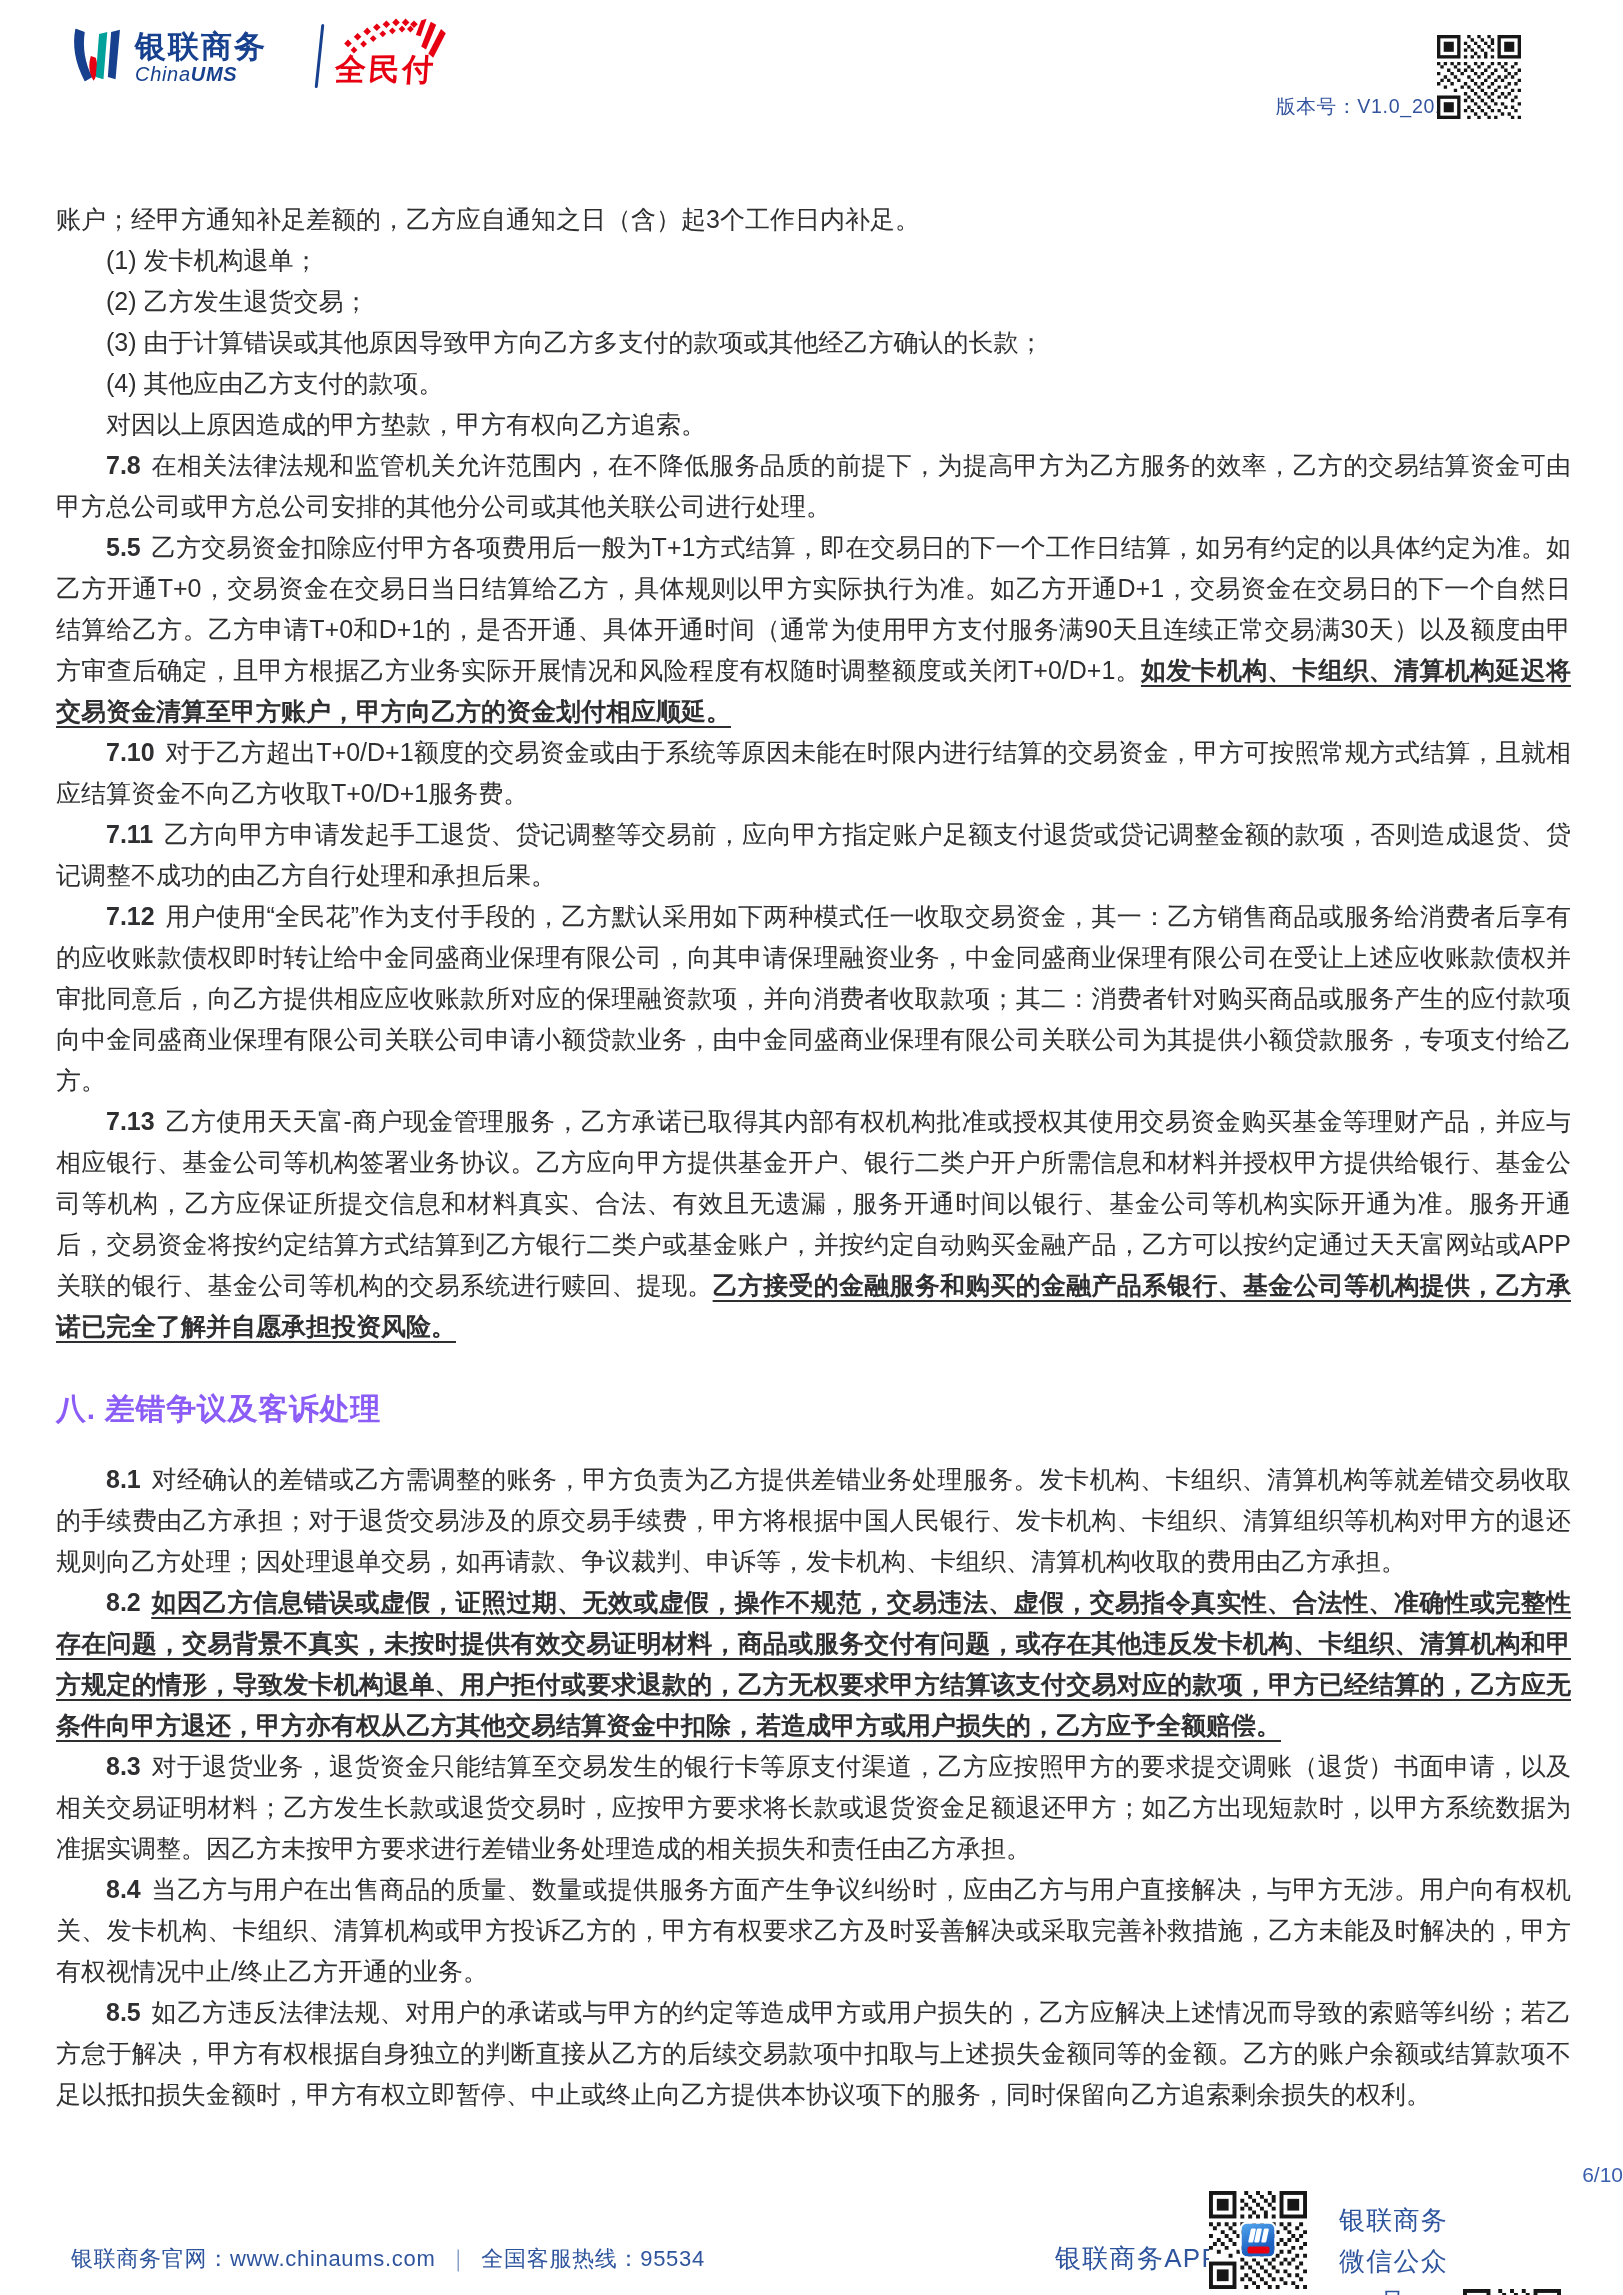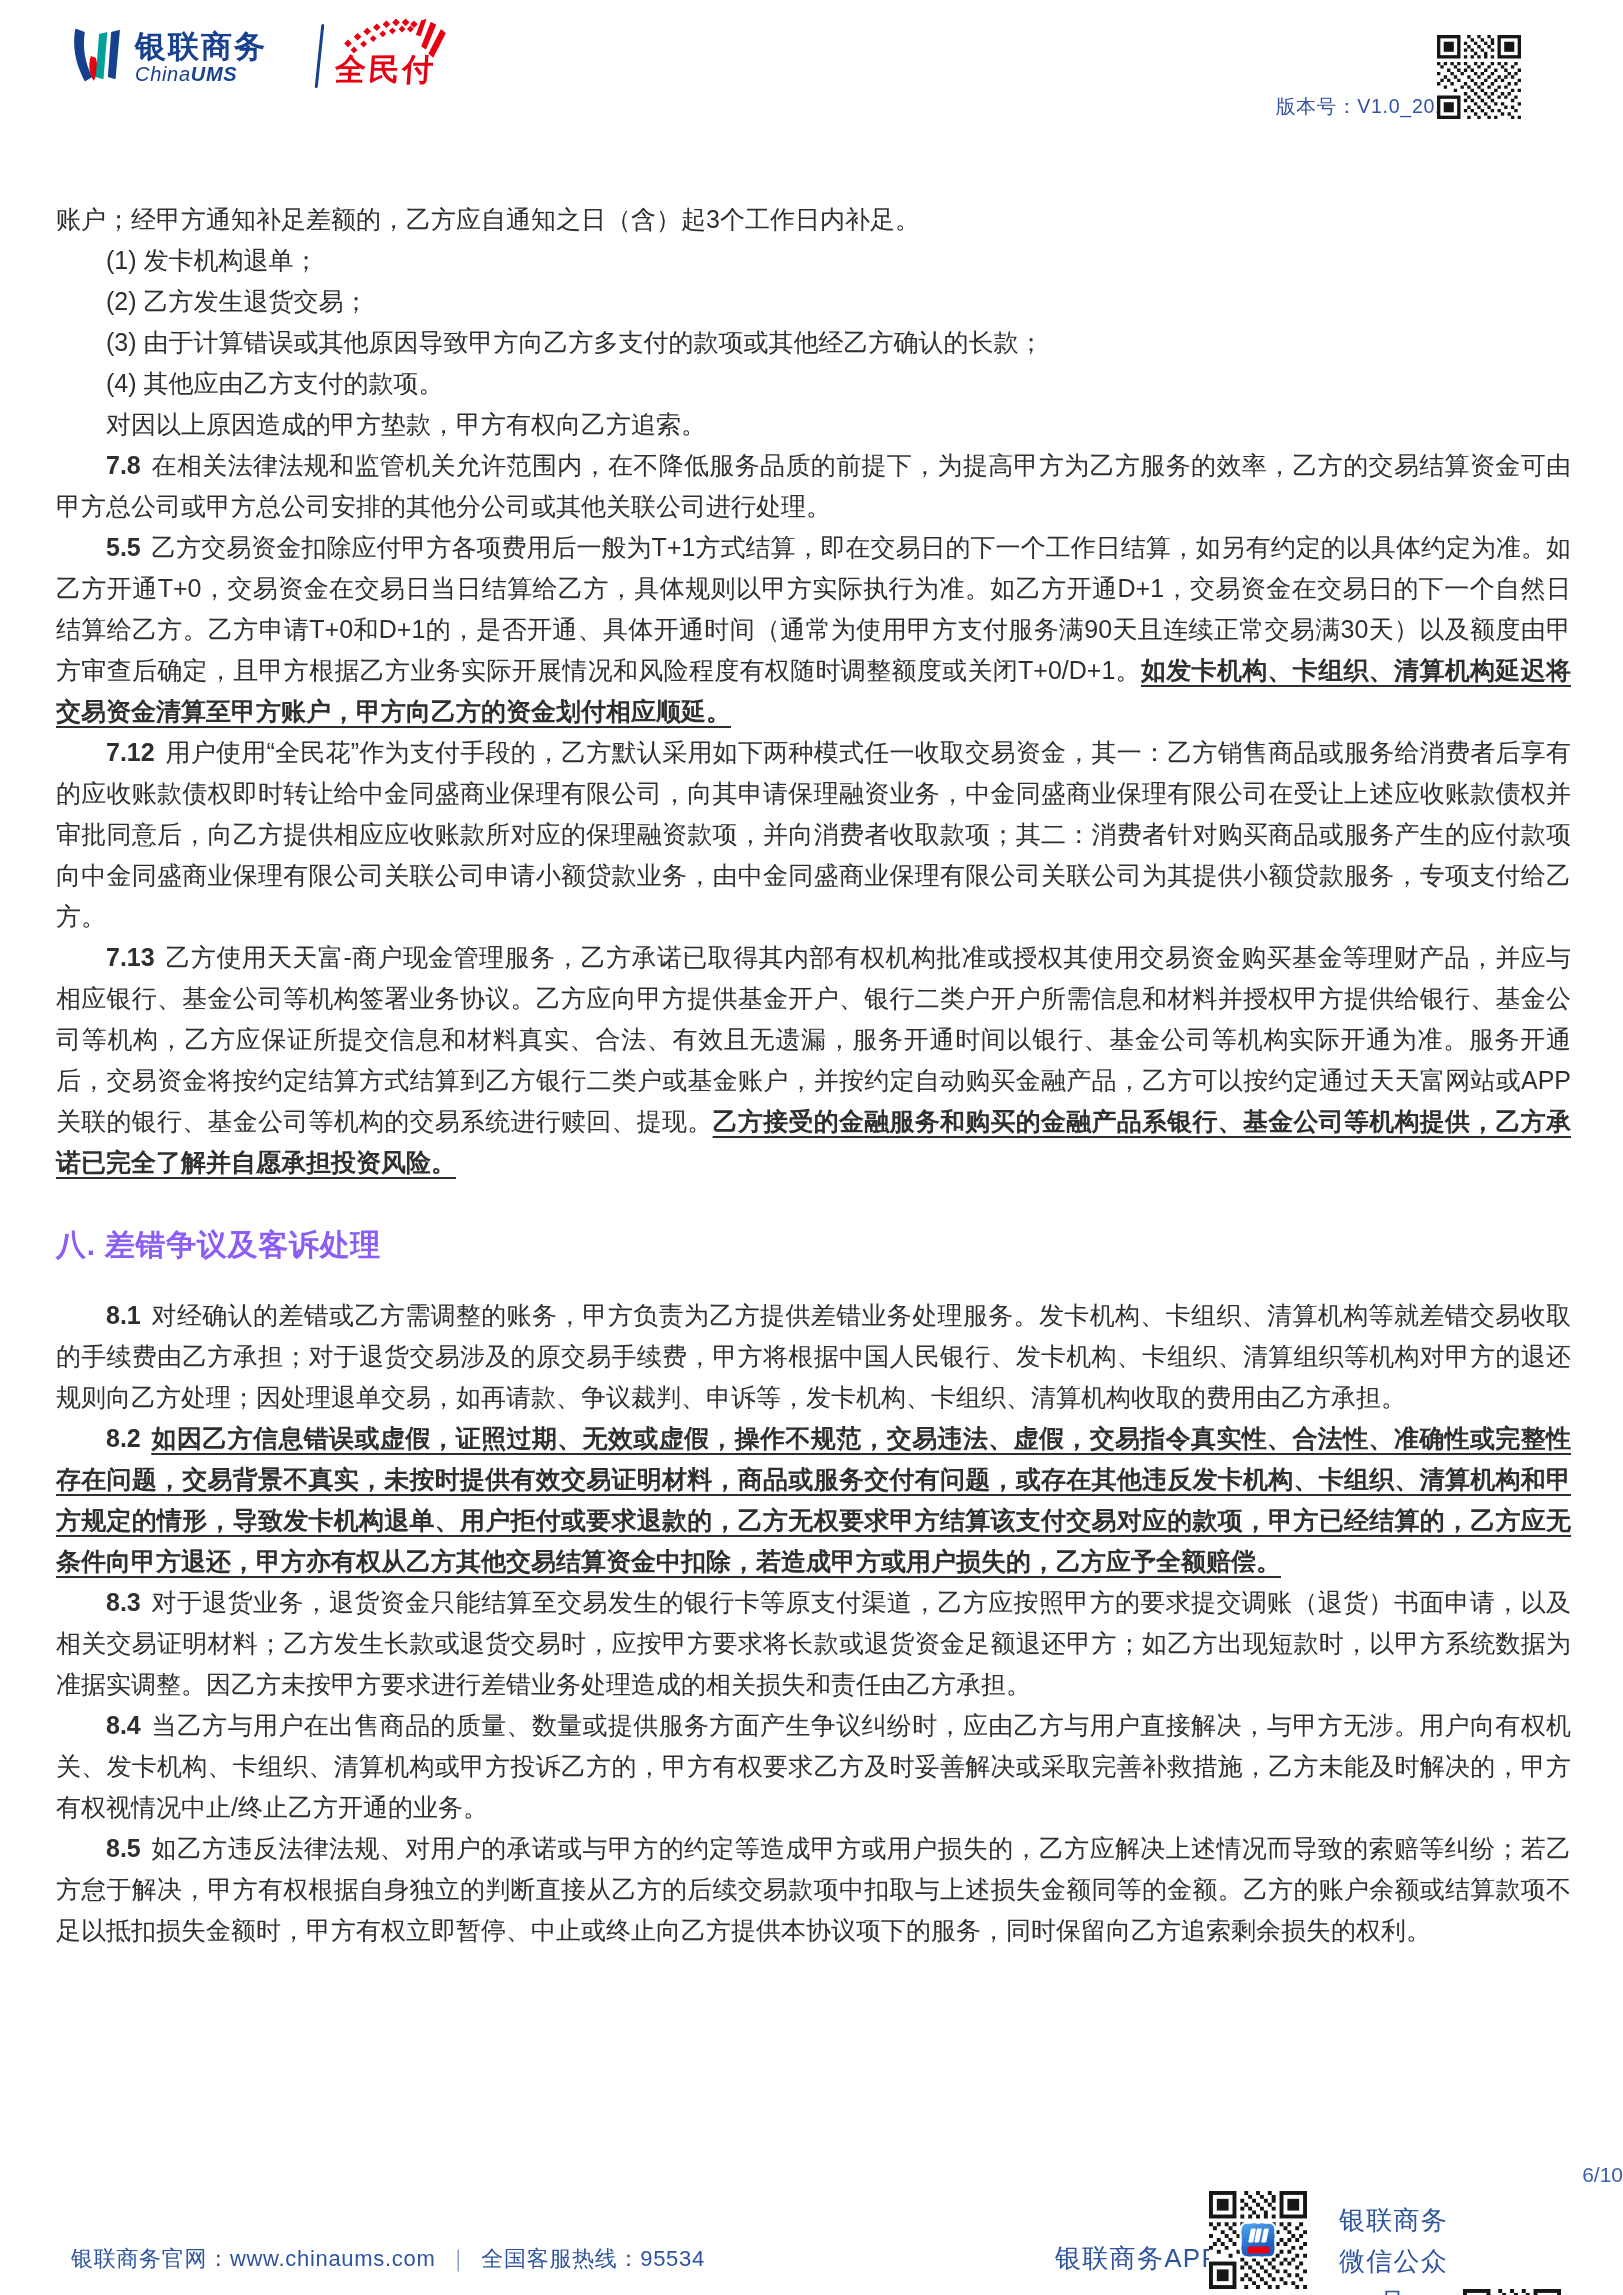--- a/index.html
+++ b/index.html
@@ -167,21 +167,23 @@
     <p class="para"><span>(1) 发卡机构退单；</span></p>
     <p class="para"><span>(2) 乙方发生退货交易；</span></p>
     <p class="para"><span>(3) 由于计算错误或其他原因导致甲方向乙方多支付的款项或其他经乙方确认的长款；</span></p>
     <p class="para"><span>(4) 其他应由乙方支付的款项。</span></p>
     <p class="para"><span>对因以上原因造成的甲方垫款，甲方有权向乙方追索。</span></p>
 
     <p class="para"><span class="num">7.8</span><span>在相关法律法规和监管机关允许范围内，在不降低服务品质的前提下，为提高甲方为乙方服务的效率，乙方的交易结算资金可由甲方总公司或甲方总公司安排的其他分公司或其他关联公司进行处理。</span></p>
 
     <p class="para"><span class="num">5.5</span><span>乙方交易资金扣除应付甲方各项费用后一般为T+1方式结算，即在交易日的下一个工作日结算，如另有约定的以具体约定为准。如乙方开通T+0，交易资金在交易日当日结算给乙方，具体规则以甲方实际执行为准。如乙方开通D+1，交易资金在交易日的下一个自然日结算给乙方。乙方申请T+0和D+1的，是否开通、具体开通时间（通常为使用甲方支付服务满90天且连续正常交易满30天）以及额度由甲方审查后确定，且甲方根据乙方业务实际开展情况和风险程度有权随时调整额度或关闭T+0/D+1。</span><span class="bu">如发卡机构、卡组织、清算机构延迟将交易资金清算至甲方账户，甲方向乙方的资金划付相应顺延。</span></p>
 
-
+    <p class="para"><span class="num">7.10</span><span>对于乙方超出T+0/D+1额度的交易资金或由于系统等原因未能在时限内进行结算的交易资金，甲方可按照常规方式结算，且就相应结算资金不向乙方收取T+0/D+1服务费。</span></p>
+
+    <p class="para"><span class="num">7.11</span><span>乙方向甲方申请发起手工退货、贷记调整等交易前，应向甲方指定账户足额支付退货或贷记调整金额的款项，否则造成退货、贷记调整不成功的由乙方自行处理和承担后果。</span></p>
 
     <p class="para"><span class="num">7.12</span><span>用户使用“全民花”作为支付手段的，乙方默认采用如下两种模式任一收取交易资金，其一：乙方销售商品或服务给消费者后享有的应收账款债权即时转让给中金同盛商业保理有限公司，向其申请保理融资业务，中金同盛商业保理有限公司在受让上述应收账款债权并审批同意后，向乙方提供相应应收账款所对应的保理融资款项，并向消费者收取款项；其二：消费者针对购买商品或服务产生的应付款项向中金同盛商业保理有限公司关联公司申请小额贷款业务，由中金同盛商业保理有限公司关联公司为其提供小额贷款服务，专项支付给乙方。</span></p>
 
     <p class="para"><span class="num">7.13</span><span>乙方使用天天富-商户现金管理服务，乙方承诺已取得其内部有权机构批准或授权其使用交易资金购买基金等理财产品，并应与相应银行、基金公司等机构签署业务协议。乙方应向甲方提供基金开户、银行二类户开户所需信息和材料并授权甲方提供给银行、基金公司等机构，乙方应保证所提交信息和材料真实、合法、有效且无遗漏，服务开通时间以银行、基金公司等机构实际开通为准。服务开通后，交易资金将按约定结算方式结算到乙方银行二类户或基金账户，并按约定自动购买金融产品，乙方可以按约定通过天天富网站或APP关联的银行、基金公司等机构的交易系统进行赎回、提现。</span><span class="bu">乙方接受的金融服务和购买的金融产品系银行、基金公司等机构提供，乙方承诺已完全了解并自愿承担投资风险。</span></p>
 
     <h2 class="section-heading">八. 差错争议及客诉处理</h2>
 
     <p class="para"><span class="num">8.1</span><span>对经确认的差错或乙方需调整的账务，甲方负责为乙方提供差错业务处理服务。发卡机构、卡组织、清算机构等就差错交易收取的手续费由乙方承担；对于退货交易涉及的原交易手续费，甲方将根据中国人民银行、发卡机构、卡组织、清算组织等机构对甲方的退还规则向乙方处理；因处理退单交易，如再请款、争议裁判、申诉等，发卡机构、卡组织、清算机构收取的费用由乙方承担。</span></p>
 
     <p class="para"><span class="num">8.2</span><span class="bu">如因乙方信息错误或虚假，证照过期、无效或虚假，操作不规范，交易违法、虚假，交易指令真实性、合法性、准确性或完整性存在问题，交易背景不真实，未按时提供有效交易证明材料，商品或服务交付有问题，或存在其他违反发卡机构、卡组织、清算机构和甲方规定的情形，导致发卡机构退单、用户拒付或要求退款的，乙方无权要求甲方结算该支付交易对应的款项，甲方已经结算的，乙方应无条件向甲方退还，甲方亦有权从乙方其他交易结算资金中扣除，若造成甲方或用户损失的，乙方应予全额赔偿。</span></p>

